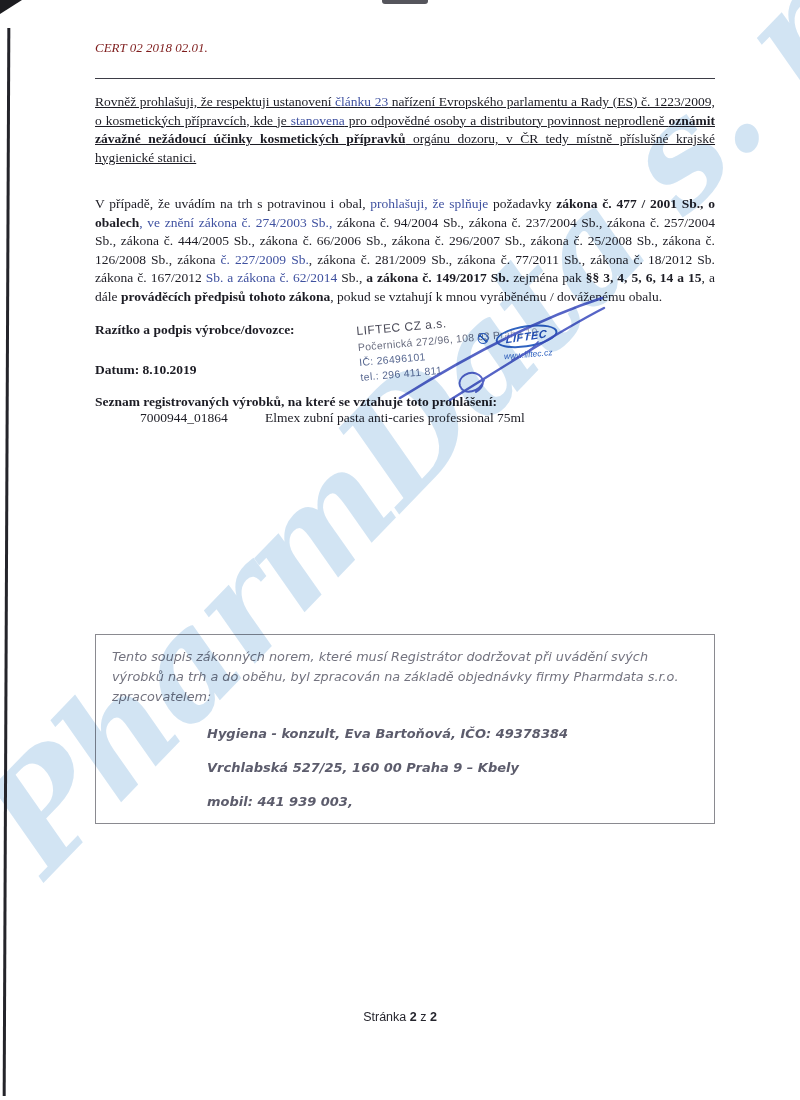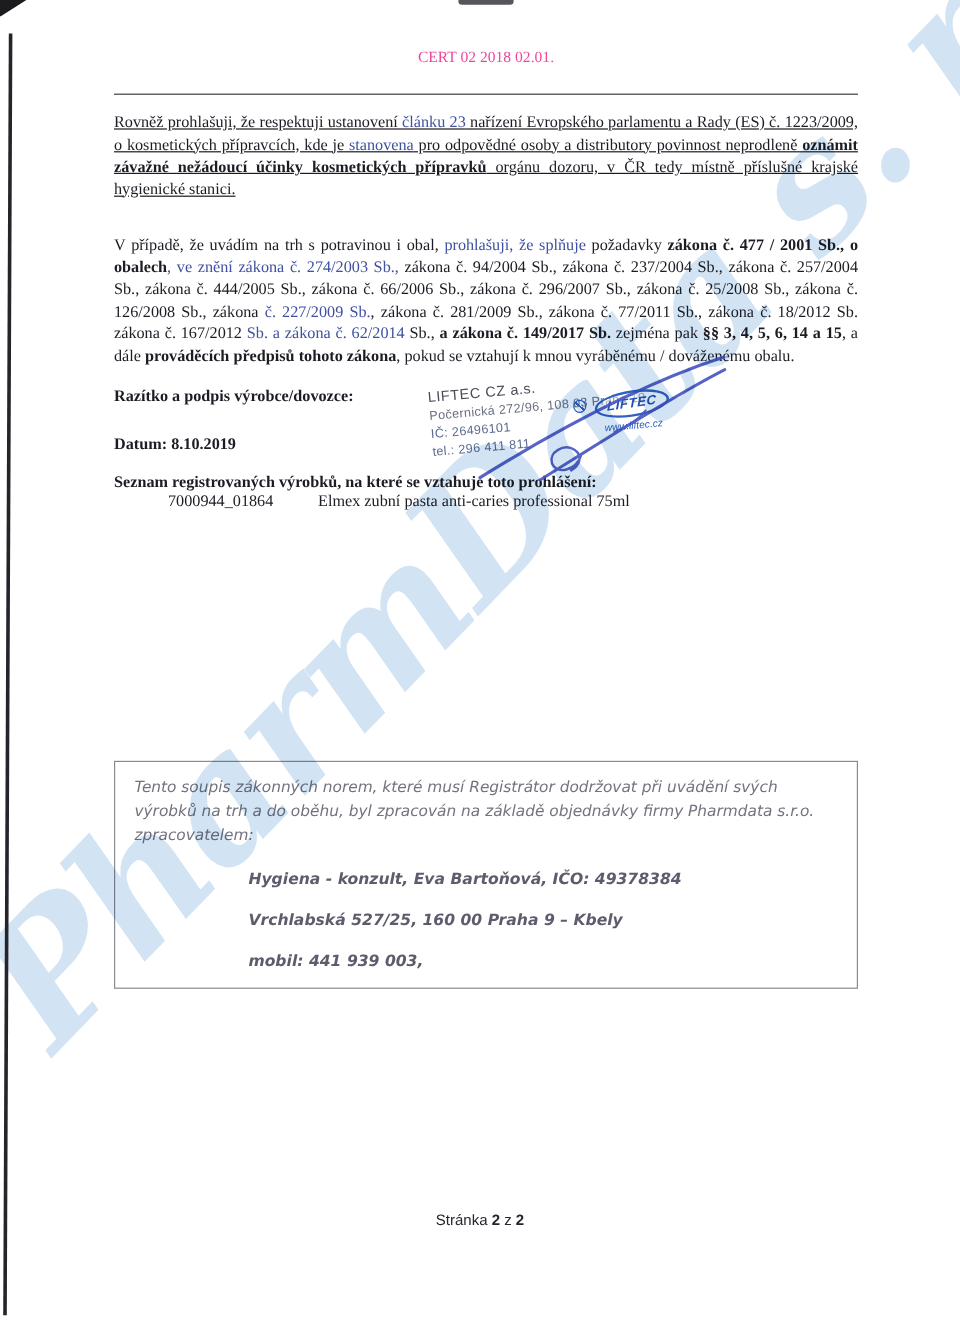--- a/index.html
+++ b/index.html
@@ -13,23 +13,24 @@
     font-family: "Liberation Serif", serif;
     color: #1c1c24;
   }
   .content {
     position: relative;
     z-index: 2;
     padding: 0 85px 0 95px;
   }
   .doc-ref {
     margin-top: 40px;
-    text-align: center;
+    text-align: left;
+    font-style: italic;
     font-size: 13px;
-    color: #ec4899;
+    color: #7f1d1d;
   }
   .top-rule {
     margin-top: 22px;
     border: none;
     border-top: 1.2px solid #3d3d46;
     height: 0;
   }
   .para {
     font-size: 13.5px;
     line-height: 18.5px;

